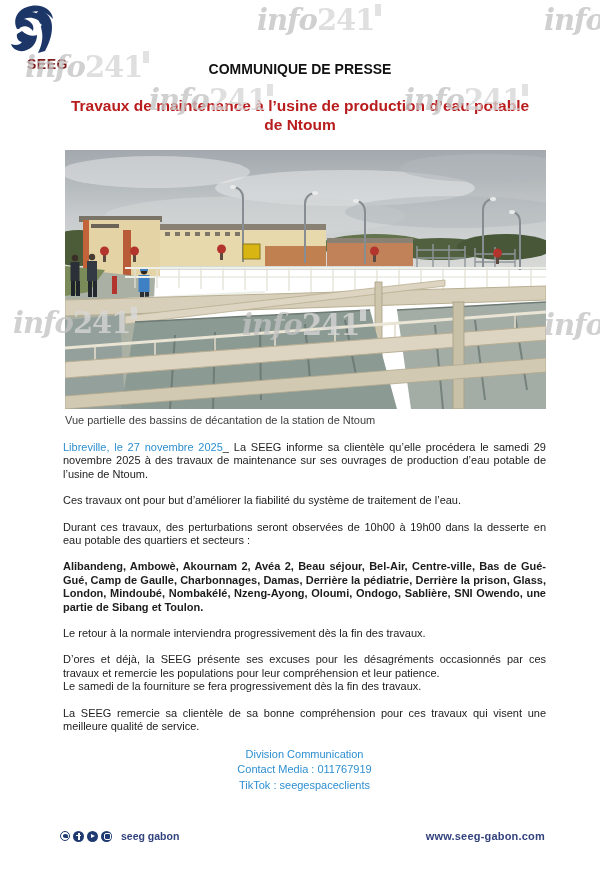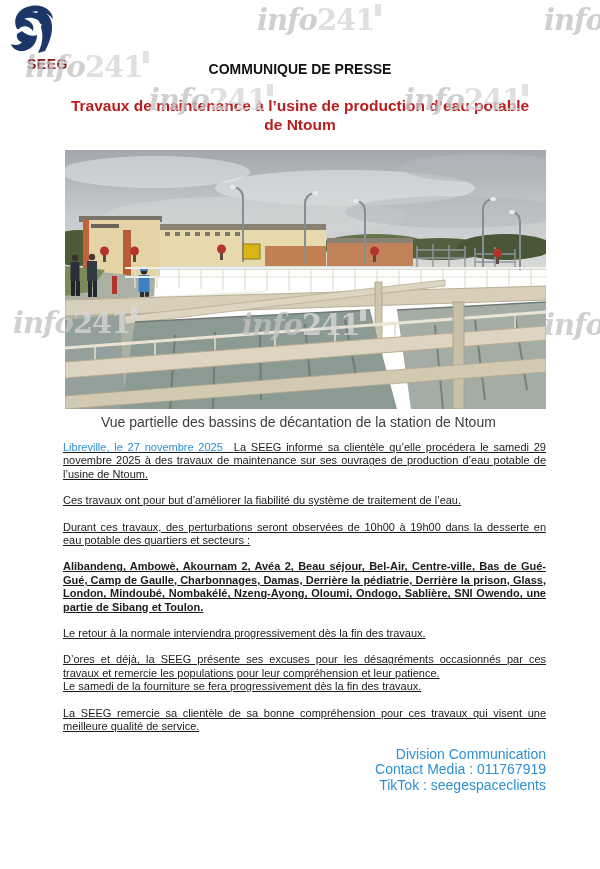--- a/index.html
+++ b/index.html
@@ -19,28 +19,28 @@
     vertical-align:top;margin-left:1px;margin-top:-2px;}
   
   .logo-wrap{position:absolute;left:8px;top:4px;width:90px;}
   .logo-brand{font-weight:700;font-size:14px;letter-spacing:.5px;color:#7f1d1d;margin-top:-2px;margin-left:19px;}
   .kicker{position:absolute;left:0;top:61px;width:100%;text-align:center;
     font-weight:700;font-size:14px;color:#111;}
   .doc-title{position:absolute;left:60px;top:96px;width:480px;text-align:center;
     font-weight:700;font-size:15.5px;line-height:19px;color:#b91c1c;}
   
   .photo{position:absolute;left:65px;top:150px;width:481px;height:259px;overflow:hidden;}
-  .caption{position:absolute;left:65px;top:414px;font-size:14px;color:#3d3d3d;margin-left:36px;}
+  .caption{position:absolute;left:65px;top:414px;font-size:11px;color:#3d3d3d;}
   
   .body-text{position:absolute;left:63px;top:441px;width:483px;
     font-size:11px;line-height:13.4px;text-align:justify;}
-  .body-text p{margin:0 0 13px 0;text-decoration:underline;}
+  .body-text p{margin:0 0 13px 0;}
   .blue{color:#2e8fd0;}
   .bold{font-weight:700;}
-  .contact{font-size:14px;line-height:15.5px;color:#2e8fd0;text-align:right;}
+  .contact{font-size:11px;line-height:15.5px;color:#2e8fd0;text-align:center;}
   
   .footer{position:absolute;left:60px;right:55px;top:830px;display:flex;
     justify-content:space-between;align-items:center;color:#32427c;}
   .social-row{display:flex;align-items:center;gap:3px;}
   .s-icon{width:11px;height:11px;border-radius:50%;background:#1e3a70;position:relative;display:inline-block;}
   .s-icon.outline{background:#fff;border:1.5px solid #1e3a70;width:8px;height:8px;}
   .s-icon.outline::after{content:"";position:absolute;left:1.5px;top:2px;width:5px;height:4px;
     background:#1e3a70;border-radius:60% 80% 20% 60%;}
   .s-icon.fb::after{content:"";position:absolute;left:4.5px;top:2px;width:2px;height:7px;background:#fff;}
   .s-icon.fb::before{content:"";position:absolute;left:3px;top:4px;width:5px;height:1.5px;background:#fff;}
@@ -220,14 +220,24 @@
     <p>Le retour à la normale interviendra progressivement dès la fin des travaux.</p>
     <p><span>D’ores et déjà, la SEEG présente ses excuses pour les désagréments occasionnés par ces travaux et remercie les populations pour leur compréhension et leur patience.</span><br><span>Le samedi de la fourniture se fera progressivement dès la fin des travaux.</span></p>
     <p>La SEEG remercie sa clientèle de sa bonne compréhension pour ces travaux qui visent une meilleure qualité de service.</p>
     <div class="contact">
       <div>Division Communication</div>
       <div>Contact Media : 011767919</div>
       <div>TikTok : seegespaceclients</div>
     </div>
   </div>
 
+  <div class="footer">
+    <div class="social-row">
+      <span class="s-icon outline"></span>
+      <span class="s-icon fb"></span>
+      <span class="s-icon yt"></span>
+      <span class="s-icon ig"></span>
+      <span class="handle">seeg gabon</span>
+    </div>
+    <div class="website">www.seeg-gabon.com</div>
+  </div>
 
 </div>
 
 </body></html>

